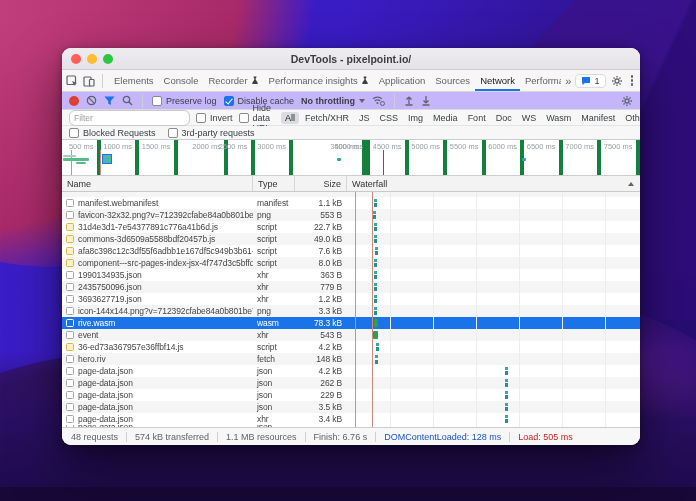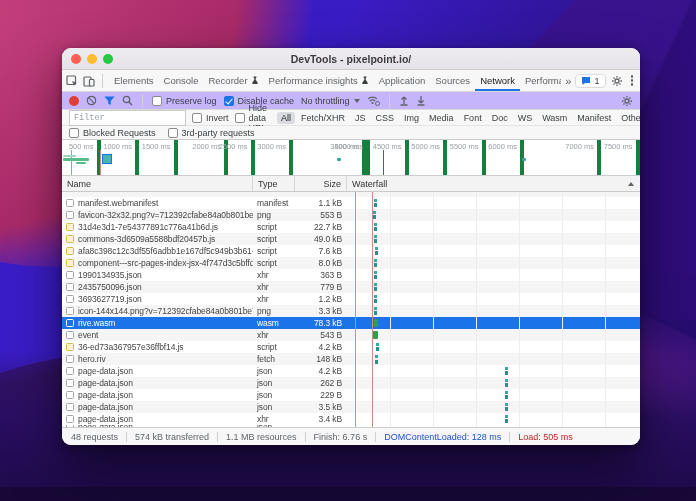--- a/index.html
+++ b/index.html
@@ -36,27 +36,27 @@
   .tab-more { display:flex; align-items:center; font-size:11px; color:#5f6368; padding:0 4px; }
   .tb-right { display:flex; align-items:center; gap:5px; }
   .issues-pill { display:flex; align-items:center; gap:3px; border:1px solid #dadce0; border-radius:4px; padding:1px 5px; font-size:9px; color:#3c4043; background:#fff; }
 
   
   .nettools { height:18px; flex:0 0 18px; background:#c4b5fd; border-bottom:1px solid #dadada; display:flex; align-items:center; gap:7px; padding:0 7px; font-size:9px; color:#3c4043; }
   .check { width:10px; height:10px; border:1px solid #8a8a8a; border-radius:2px; background:#fff; flex:0 0 10px; position:relative; }
   .check.on { background:#1a73e8; border-color:#1a73e8; }
   .check.on:after { content:""; position:absolute; left:2.5px; top:0.5px; width:3px; height:6px; border:solid #fff; border-width:0 1.5px 1.5px 0; transform:rotate(40deg); }
   .ctl { display:flex; align-items:center; gap:4px; }
-  .dropdown { display:flex; align-items:center; gap:4px; color:#3c4043; }
+  .dropdown { display:flex; align-items:center; gap:4px; color:#3c4043;font-weight:bold; }
   .caret { width:0; height:0; border-left:3.5px solid transparent; border-right:3.5px solid transparent; border-top:4px solid #5f6368; }
   .spacer { flex:1; }
 
   
   .filterrow { height:16px; flex:0 0 16px; background:#f7f7f7; border-bottom:1px solid #e4e4e4; display:flex; align-items:center; gap:6px; padding:0 7px; font-size:9px; color:#3c4043; }
-  .filter-input { width:198px; height:16px; border:1px solid #c9c9c9; border-radius:0; background:#fff; font-size:8.5px; padding:0 4px; color:#202124; outline:none; font-family:Liberation Mono, monospace; }
+  .filter-input { width:198px; height:16px; border:1px solid #c9c9c9; border-radius:6px; background:#fff; font-size:8.5px; padding:0 4px; color:#202124; outline:none; font-family:Liberation Sans, sans-serif; }
   .filter-input::placeholder { color:#9aa0a6; }
   .pills { display:flex; align-items:center; gap:2px; }
   .pill { padding:1px 4px; border-radius:3px; font-size:9px; color:#3c4043; white-space:nowrap; }
   .pill.active { background:#dadce0; color:#202124; }
   .subfilterrow { height:14px; flex:0 0 14px; background:#f7f7f7; border-bottom:1px solid #ccc; display:flex; align-items:center; gap:12px; padding:0 7px; font-size:9px; color:#3c4043; }
 
   
   .overview { height:36px; flex:0 0 36px; background:#fff; border-bottom:1px solid #ccc; position:relative; overflow:hidden; }
   .ov-tick { position:absolute; top:0; height:100%; border-right:4px solid #15803d; }
   .ov-tick span { position:absolute; right:3px; top:2px; font-size:7.5px; color:#9aa0a6; white-space:nowrap; }
@@ -340,20 +340,23 @@
       </div>
       <div class="ov-tick" style="left: 0px; width: 385px;">
         <span>5000 ms</span>
       </div>
       <div class="ov-tick" style="left: 0px; width: 423.5px;">
         <span>5500 ms</span>
       </div>
       <div class="ov-tick" style="left: 0px; width: 462px;">
         <span>6000 ms</span>
       </div>
+      <div class="ov-tick" style="left: 0px; width: 500.5px;">
+        <span>6500 ms</span>
+      </div>
       <div class="ov-tick" style="left: 0px; width: 539px;">
         <span>7000 ms</span>
       </div>
       <div class="ov-tick" style="left: 0px; width: 577.5px;">
         <span>7500 ms</span>
       </div>
       <div class="ov-line" style="left: 9px; background: rgb(122, 167, 232);"></div>
       <div class="ov-line" style="left: 38px; background: rgb(208, 138, 132);"></div>
       <div class="ov-line" style="left: 321px; background: rgb(51, 96, 176);"></div>
       <div class="ov-bar" style="left: 1px; top: 18px; width: 26px; height: 3px; background: rgb(87, 187, 138);"></div>

